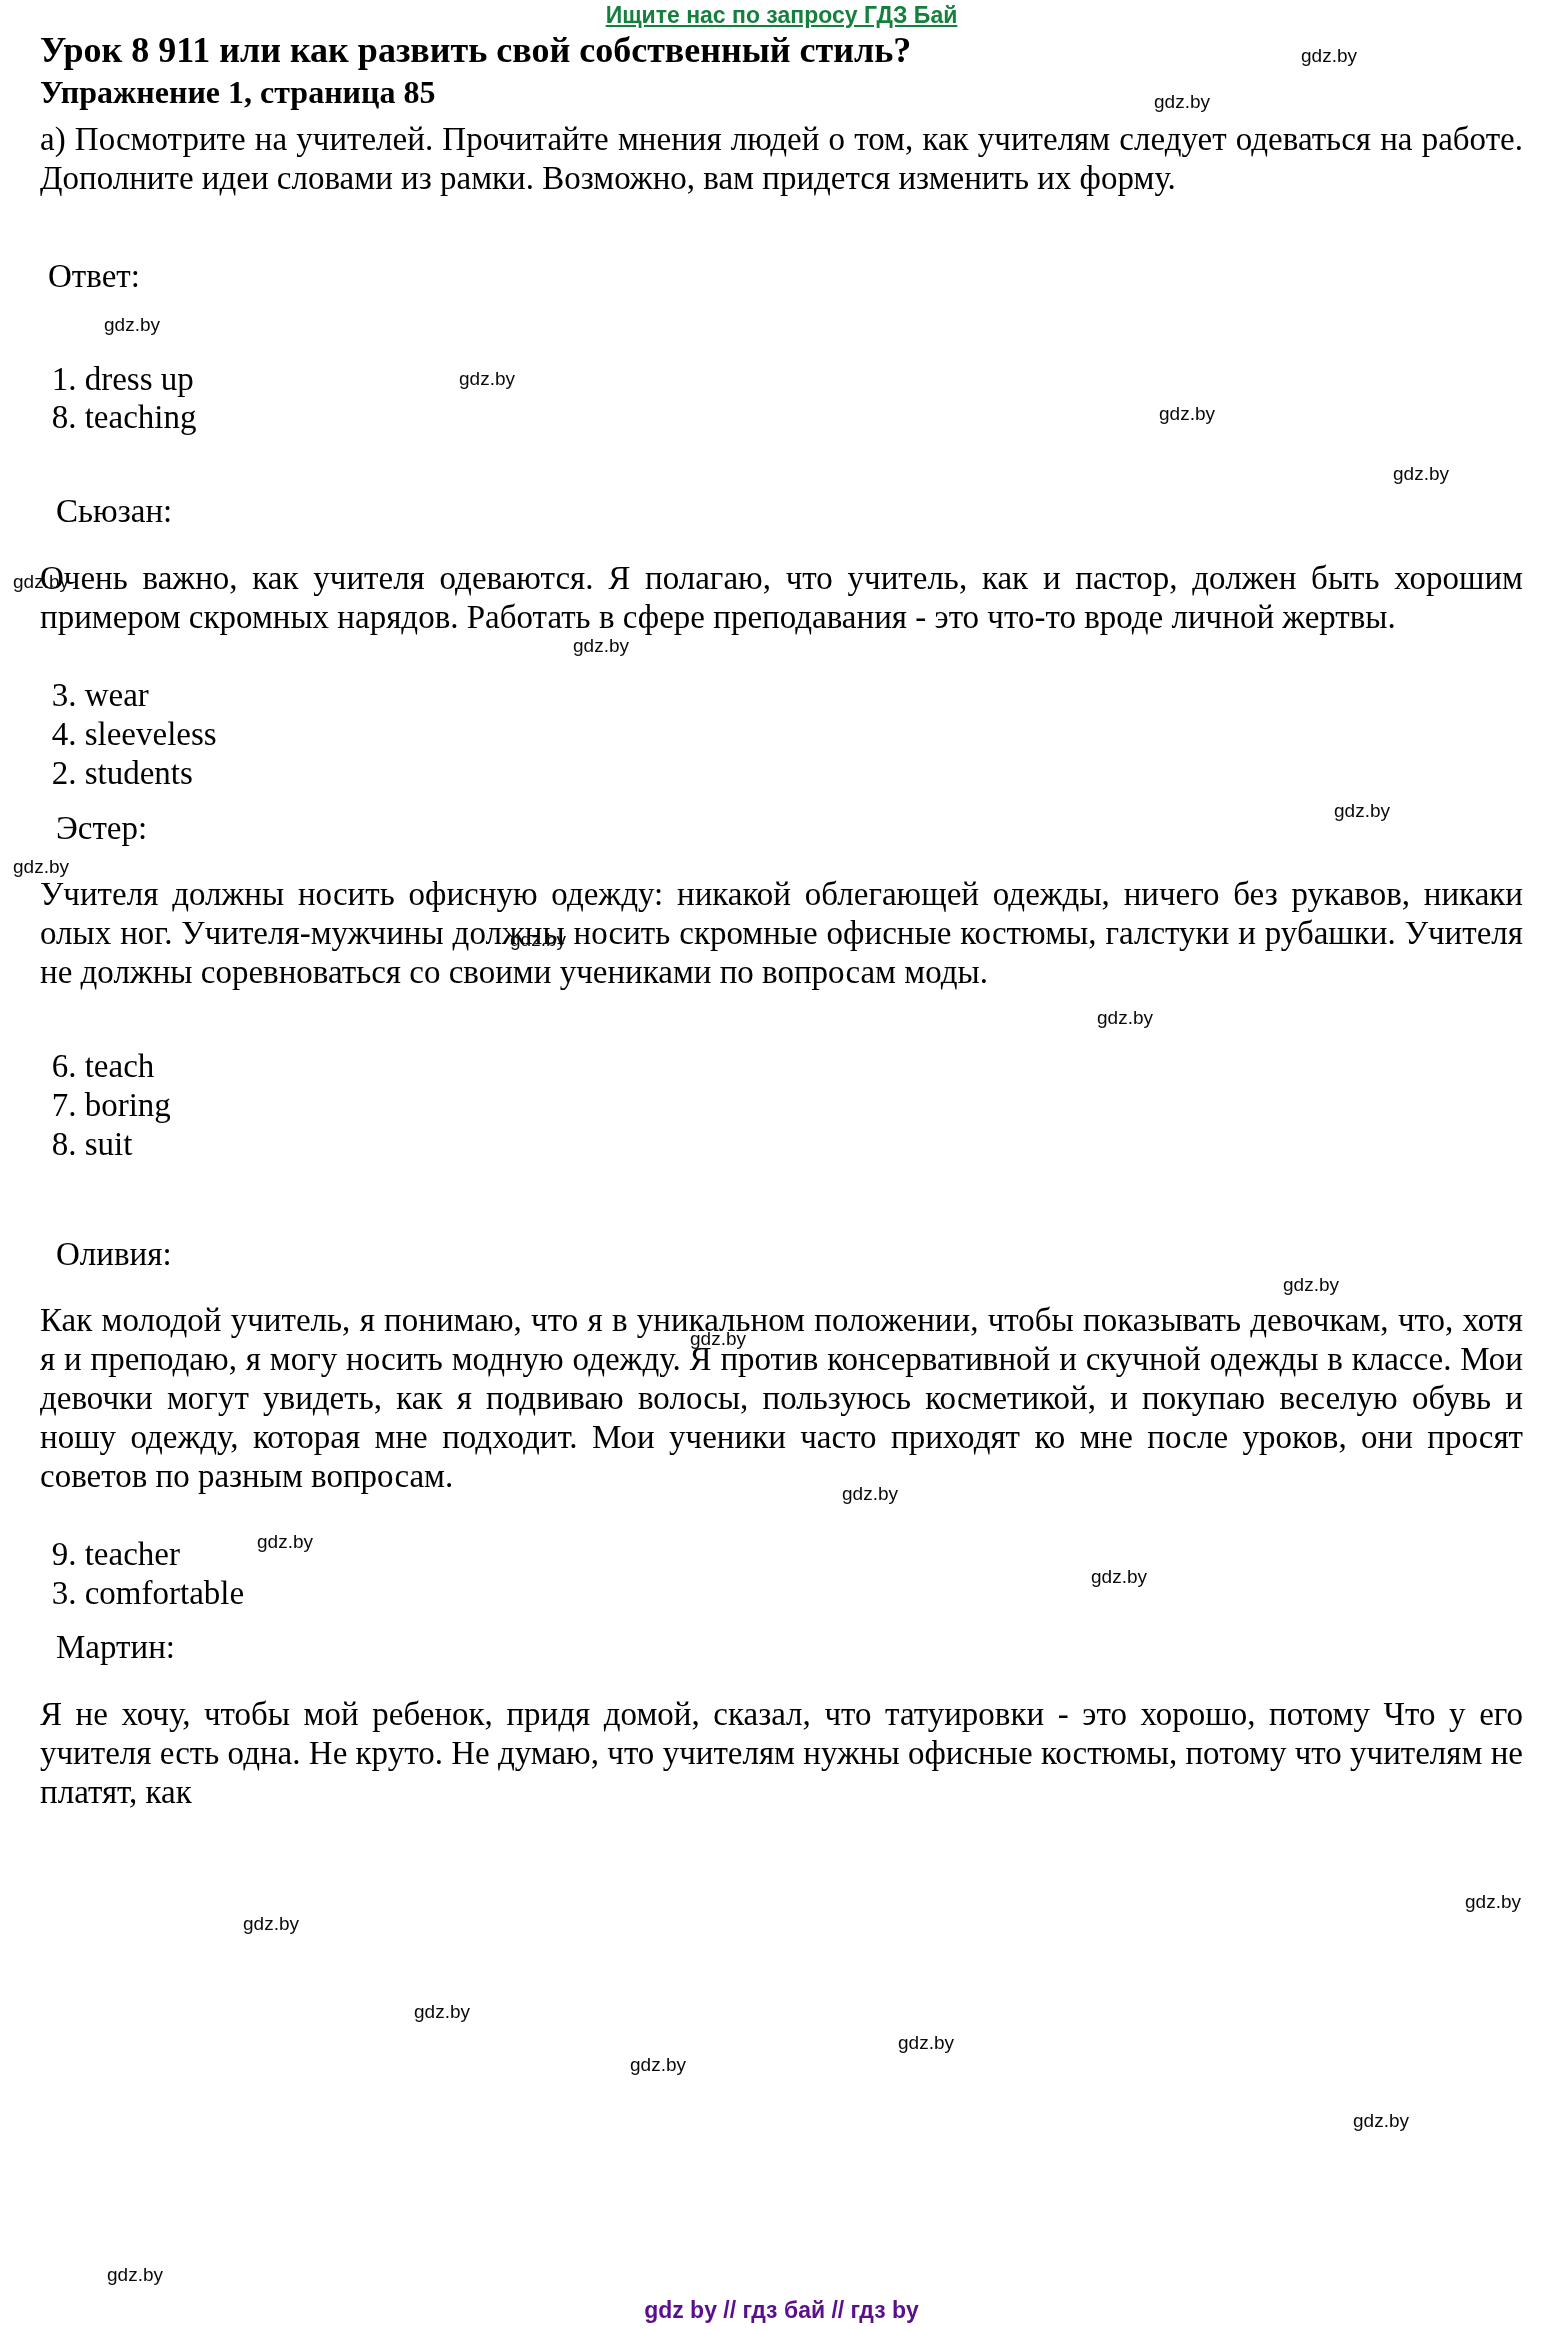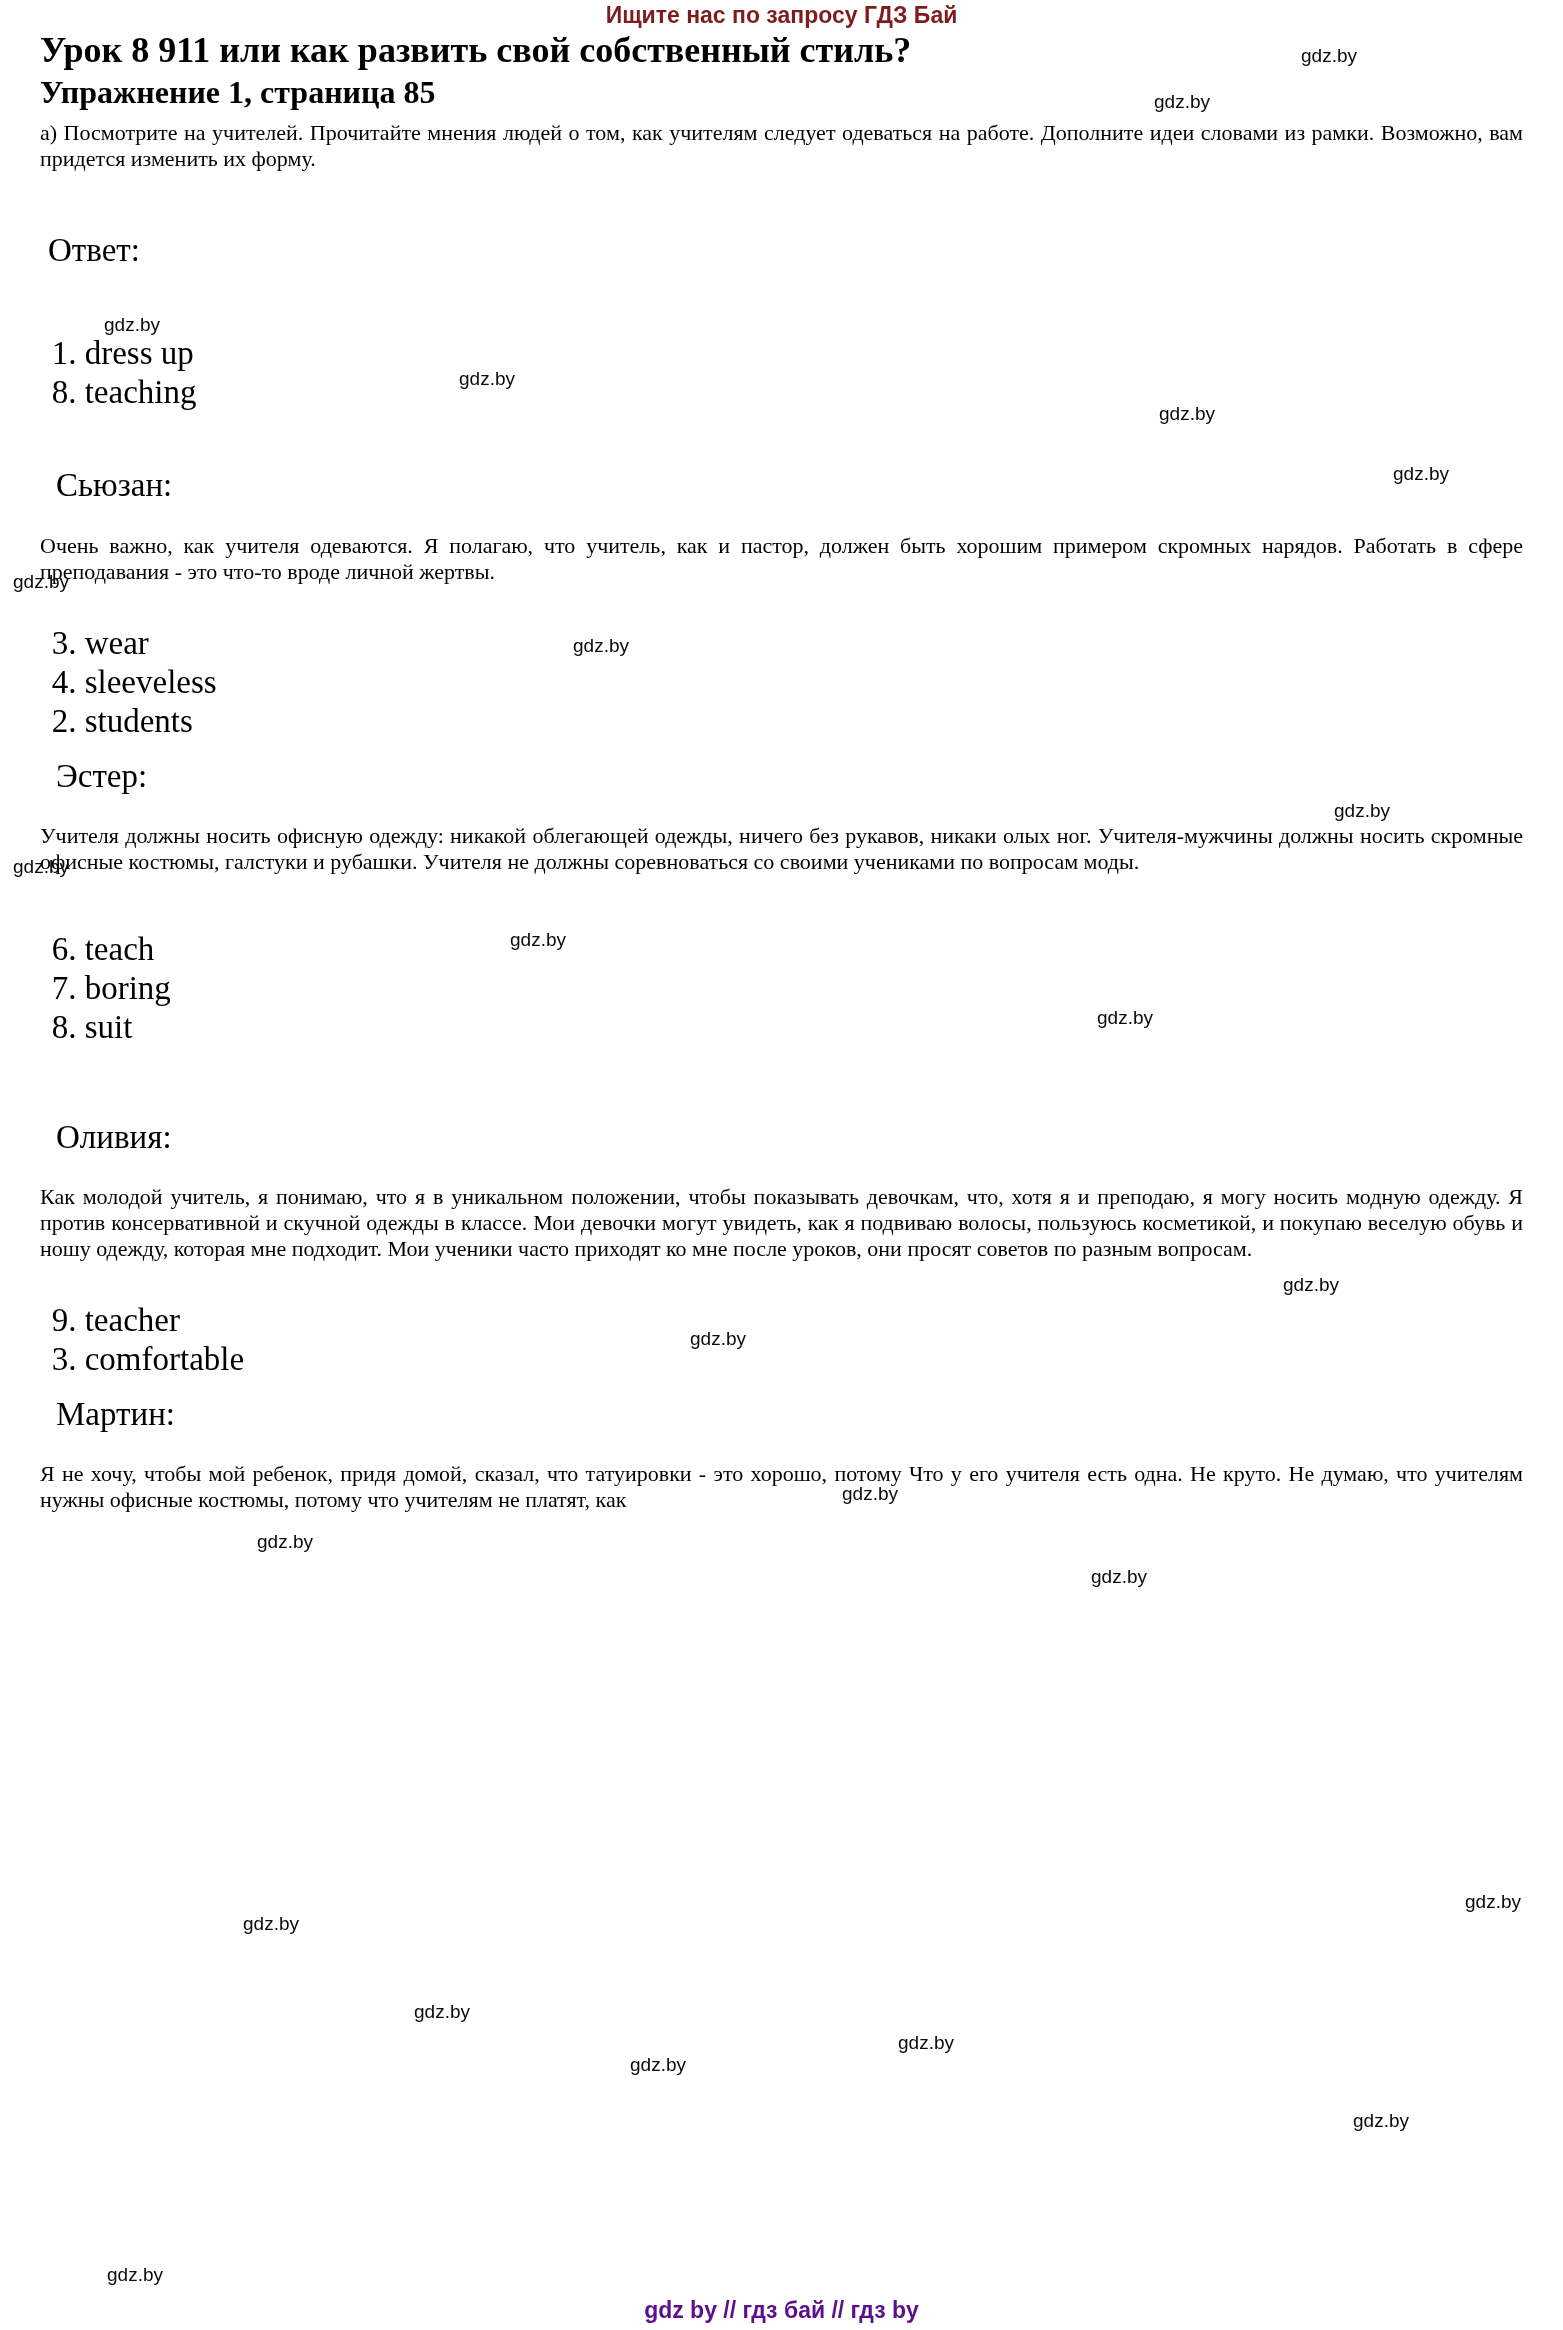--- a/index.html
+++ b/index.html
@@ -54,21 +54,21 @@
   .h-sub {
     font-family: "Liberation Serif", "DejaVu Serif", serif;
     font-weight: 700;
     font-size: 32px;
     line-height: 1.05;
     margin: 7.7px 0 10.8px 0;
     white-space: nowrap;
   }
 
   p.para {
-    font-size: 22px;
+    font-size: 33px;
     line-height: 1.18;
     margin: 0;
     text-align: justify;
     text-justify: inter-word;
   }
 
   .spacer-lg { height: 51px; }
   .spacer-md { height: 35px; }
   .spacer-xs { height: 10.8px; }
 
@@ -121,21 +121,21 @@
     font-weight: 700;
     color: #5b0f8c;
     white-space: nowrap;
   }
 </style>
 </head>
 <body>
 
 <div id="page">
 
-  <div class="promo" style="color: #7f1d1d;">Ищите нас по запросу ГДЗ Бай</div>
+  <div class="promo" style="color: #15803d; text-decoration: underline;">Ищите нас по запросу ГДЗ Бай</div>
 
   <div class="content">
 
     <div class="h-title">Урок 8 911 или как развить свой собственный стиль?</div>
     <div class="h-sub">Упражнение 1, страница 85</div>
 
     <p class="para">а) Посмотрите на учителей. Прочитайте мнения людей о том, как учителям следует одеваться на работе. Дополните идеи словами из рамки. Возможно, вам придется изменить их форму.</p>
 
     <div class="spacer-lg"></div>
     <p class="label">Ответ:</p>

